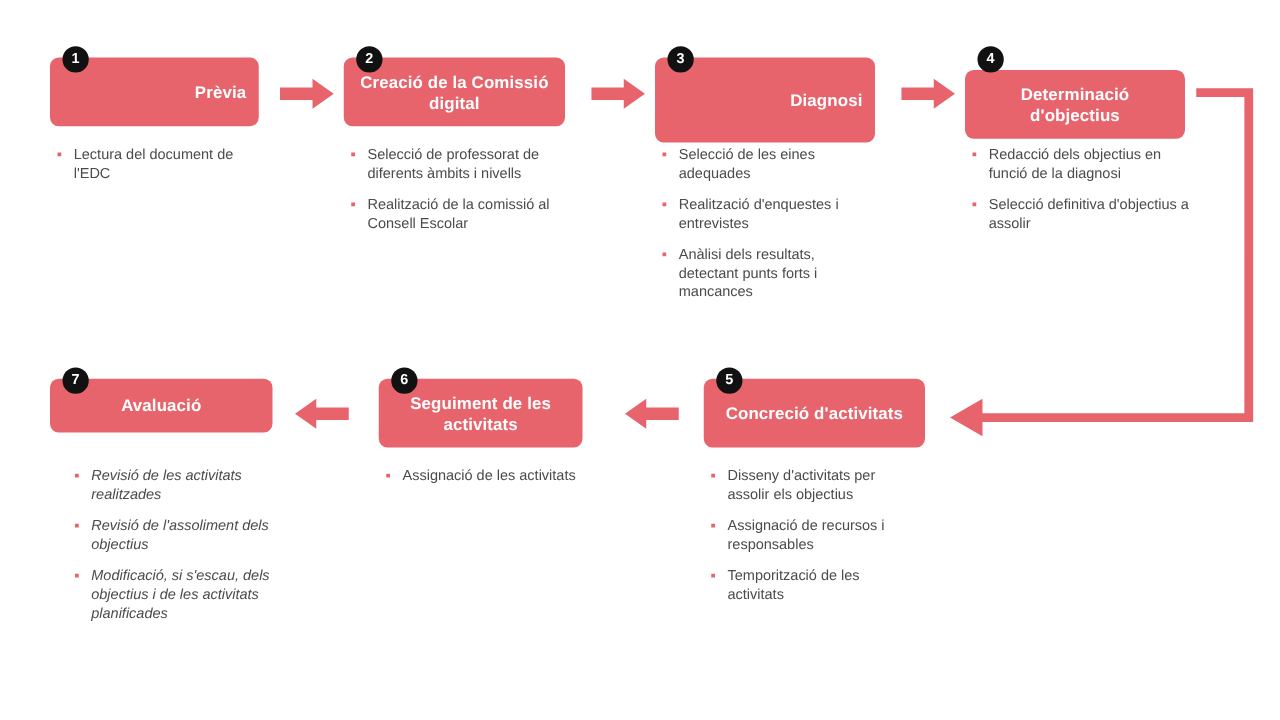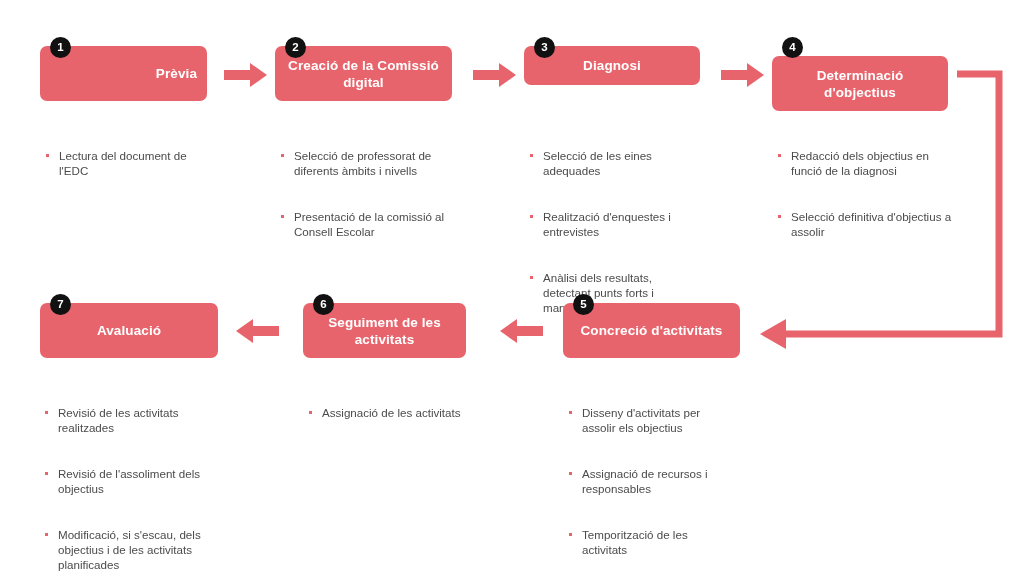--- a/index.html
+++ b/index.html
@@ -65,21 +65,20 @@
     margin: 0;
     padding: 0;
   }
   .bullet {
     position: relative;
     padding-left: 14px;
     margin-bottom: 11px;
     color: #4b4b4b;
     font-size: 11.6px;
     line-height: 14.6px;
-    margin-top: 32px;
   }
   .bullet:last-child { margin-bottom: 0; }
   .bullet::before {
     content: "";
     position: absolute;
     left: 1px;
     top: 5px;
     width: 3px;
     height: 3px;
     background: #E8646C;
@@ -118,32 +117,32 @@
     </svg>
   </div>
 
   <div class="step" style="left:275px; top:46px; width:177px;">
     <div class="step-box" style="width:177px; height:55px;">
       <span>Creació de la Comissió digital</span>
     </div>
     <div class="badge" style="left:10px; top:-9px;">2</div>
     <ul class="bullets" style="left:5px; top:71px; width:170px;">
       <li class="bullet">Selecció de professorat de diferents àmbits i nivells</li>
-      <li class="bullet">Presentació de la comissió al Consell Escolar</li>
+      <li class="bullet">Realització de la comissió al Consell Escolar</li>
     </ul>
   </div>
 
   <div class="arrow" style="left:473px; top:62px;">
     <svg width="44" height="26" viewBox="0 0 44 26">
       <path d="M0 8 L26 8 L26 1 L43 13 L26 25 L26 18 L0 18 Z" fill="#E8646C"></path>
     </svg>
   </div>
 
   <div class="step" style="left:524px; top:46px; width:176px;">
-    <div class="step-box" style="width:176px; height:39px;">
+    <div class="step-box" style="width:176px; height:68px;justify-content:flex-end;">
       <span>Diagnosi</span>
     </div>
     <div class="badge" style="left:10px; top:-9px;">3</div>
     <ul class="bullets" style="left:5px; top:71px; width:155px;">
       <li class="bullet">Selecció de les eines adequades</li>
       <li class="bullet">Realització d'enquestes i entrevistes</li>
       <li class="bullet">Anàlisi dels resultats, detectant punts forts i mancances</li>
     </ul>
   </div>
 
@@ -199,24 +198,24 @@
     </ul>
   </div>
 
   <div class="arrow" style="left:234px; top:318px;">
     <svg width="46" height="26" viewBox="0 0 46 26">
       <path d="M45 8 L19 8 L19 1 L2 13 L19 25 L19 18 L45 18 Z" fill="#E8646C"></path>
     </svg>
   </div>
 
   <div class="step" style="left:40px; top:303px; width:178px;">
-    <div class="step-box" style="width:178px; height:55px;">
+    <div class="step-box" style="width:178px; height:43px;">
       <span>Avaluació</span>
     </div>
     <div class="badge" style="left:10px; top:-9px;">7</div>
-    <ul class="bullets" style="left:4px; top:71px; width:165px;">
+    <ul class="bullets" style="left:19px; top:71px; width:165px;font-style:italic;">
       <li class="bullet">Revisió de les activitats realitzades</li>
       <li class="bullet">Revisió de l'assoliment dels objectius</li>
       <li class="bullet">Modificació, si s'escau, dels objectius i de les activitats planificades</li>
     </ul>
   </div>
 
 </div>
 
 </body></html>

